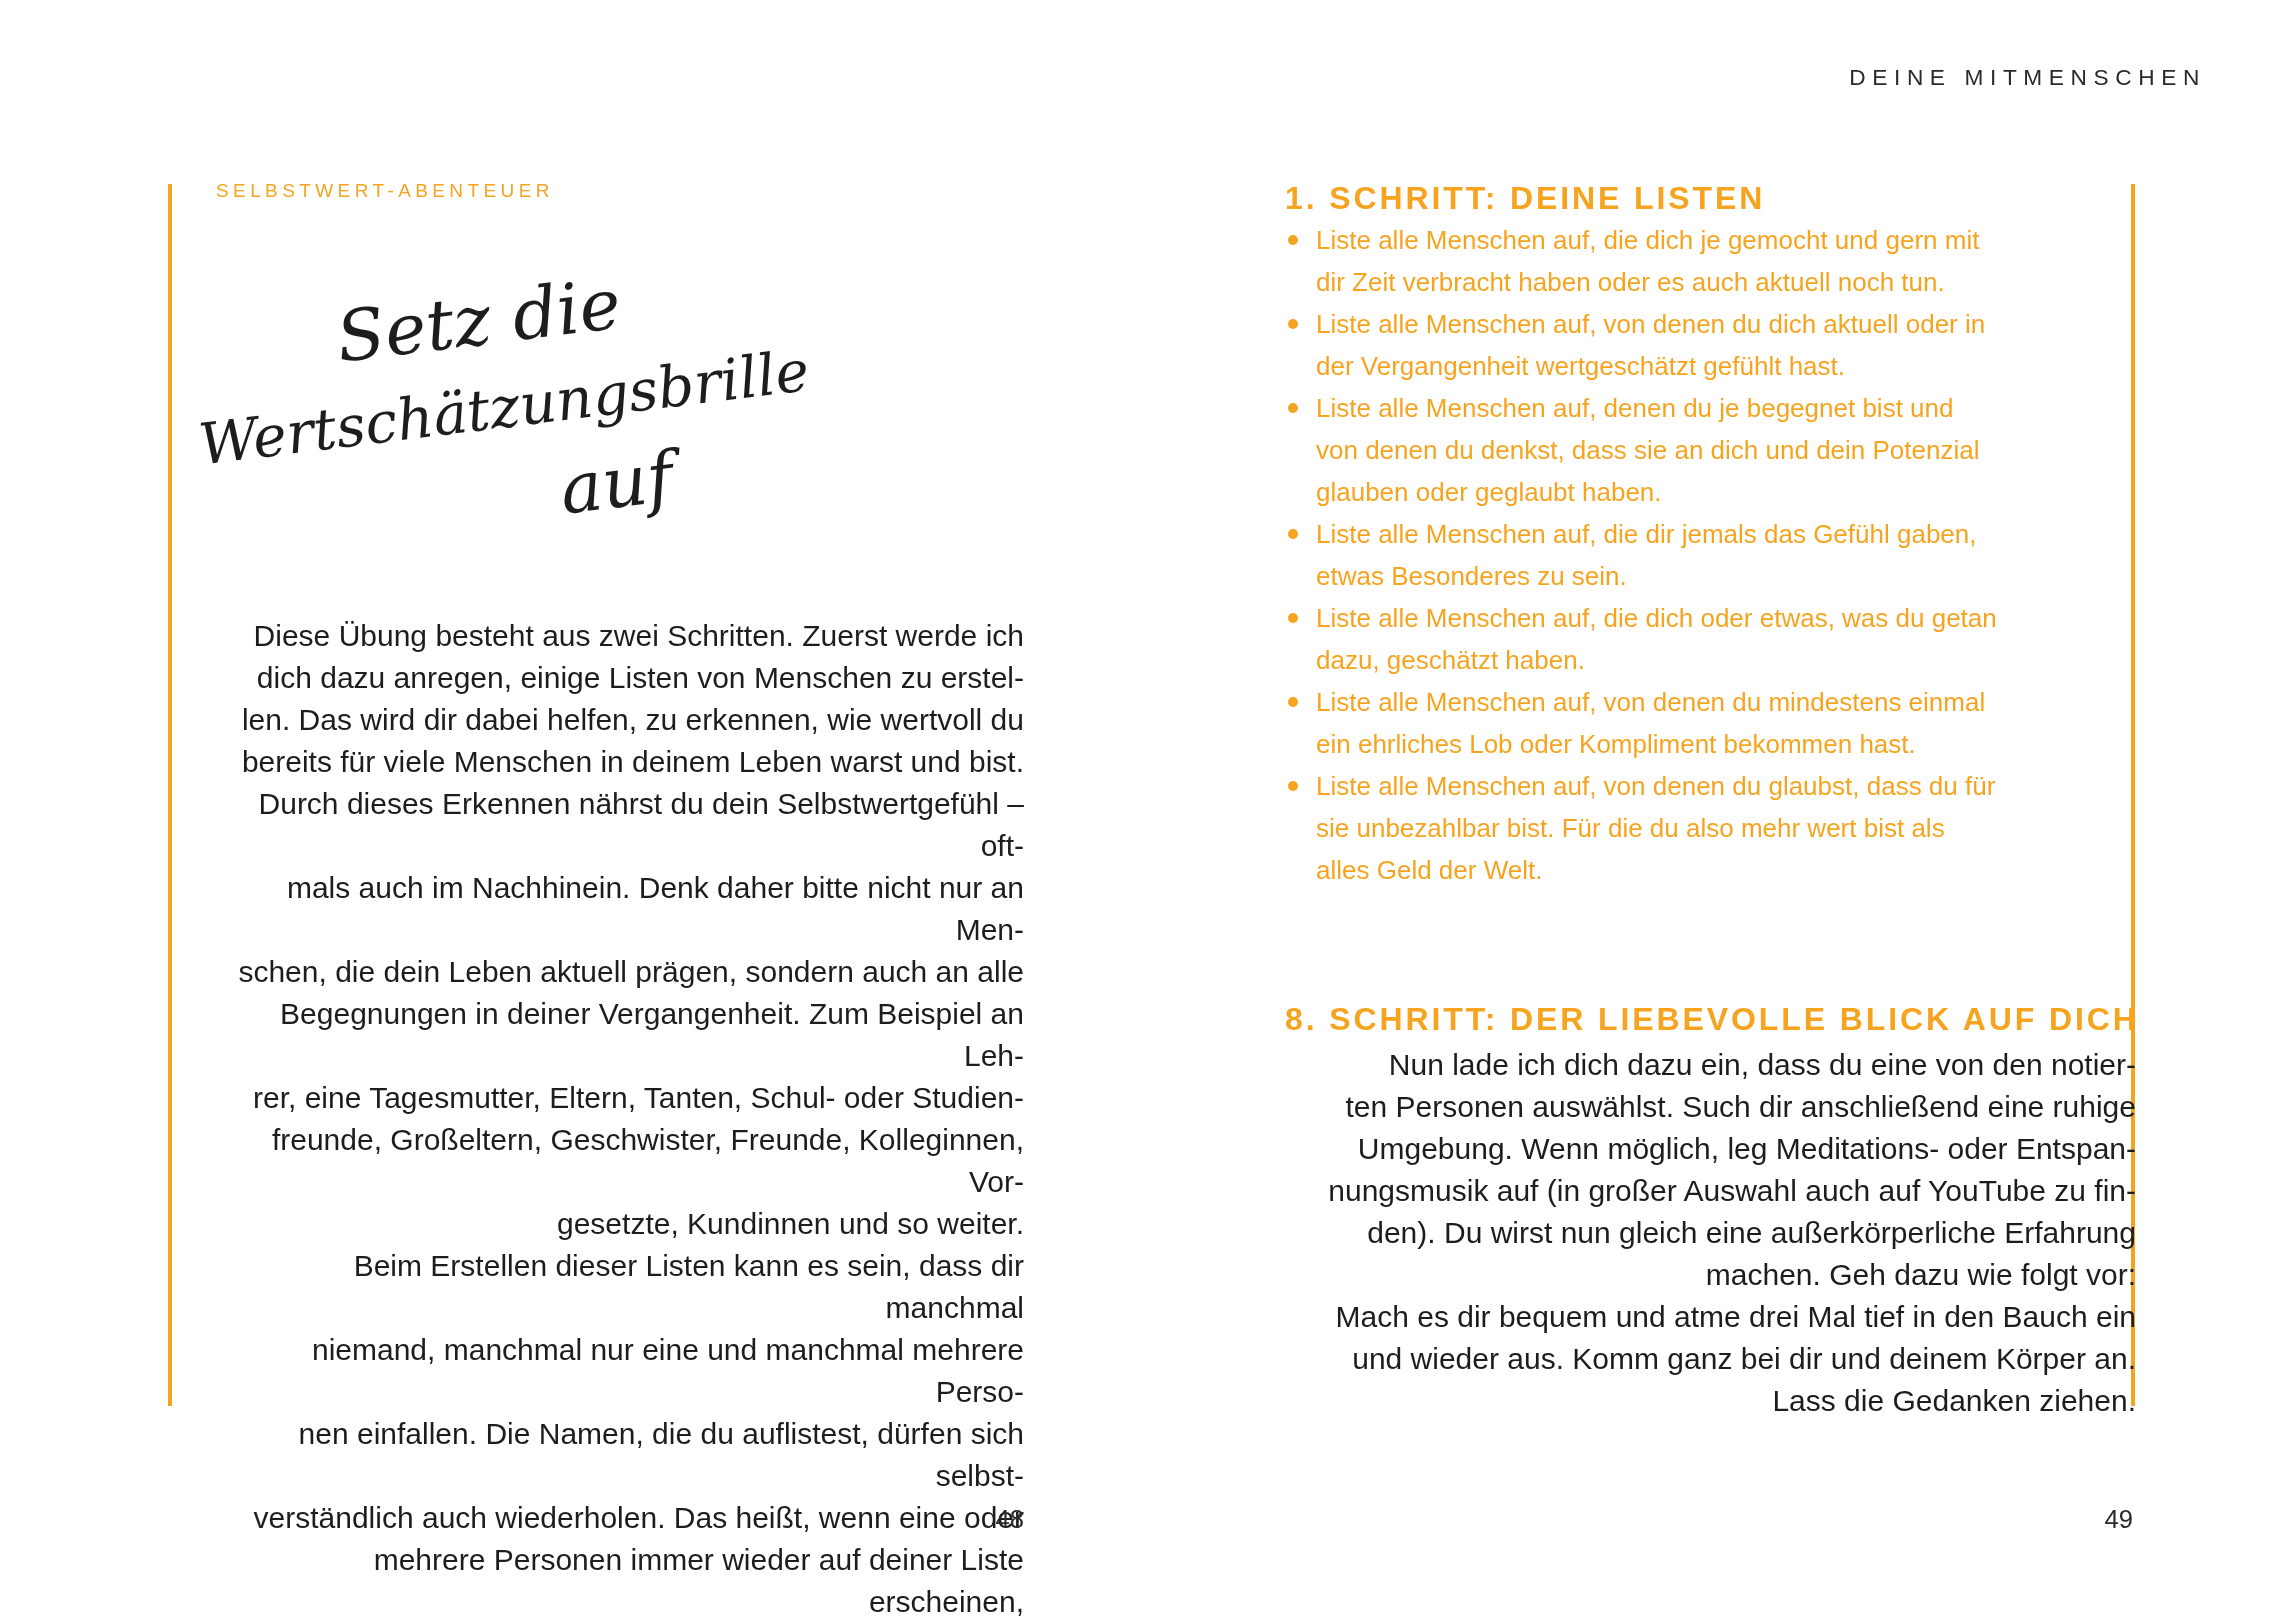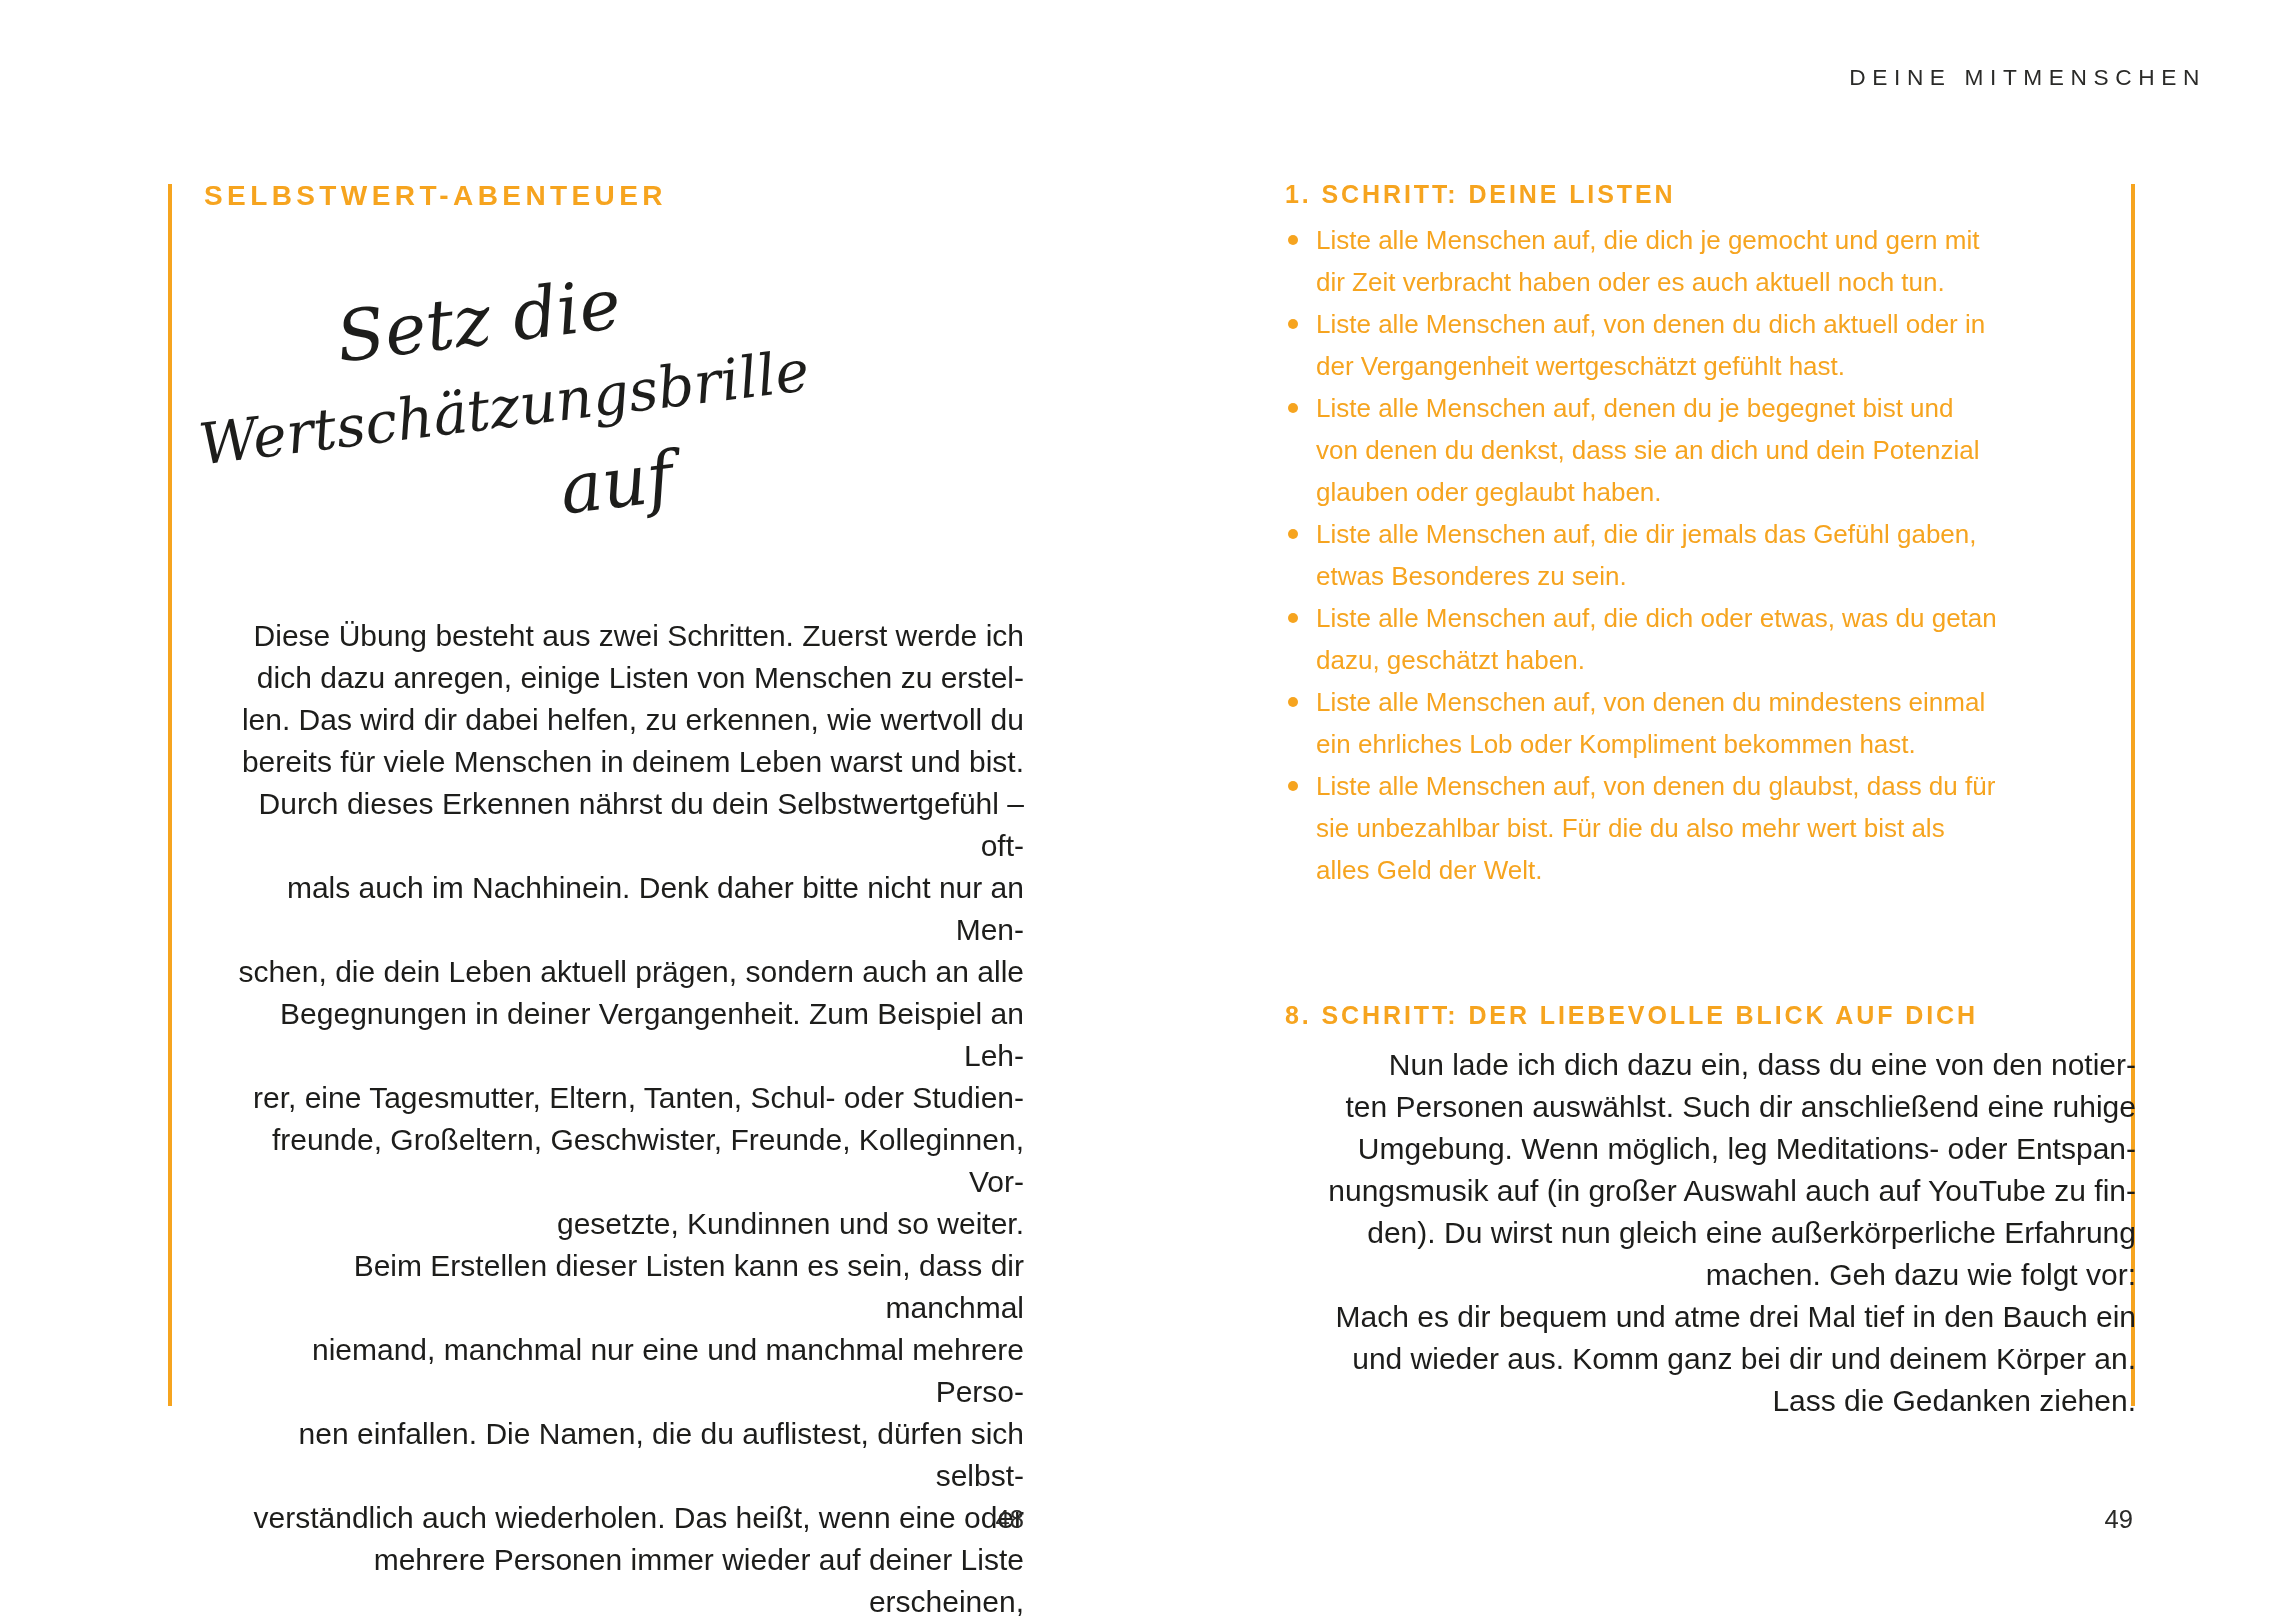--- a/index.html
+++ b/index.html
@@ -27,22 +27,22 @@
   }
 
   .rule{
     position:absolute;top:184px;width:3.7px;height:1222px;
     background:var(--accent);
   }
   .rule-left{left:168px;}
   .rule-right{left:2131px;}
 
   .kicker{
-    position:absolute;left:204px;top:180px;
-    font-size:28px;font-weight:bold;letter-spacing:4.4px;
+    position:absolute;left:216px;top:180px;
+    font-size:19px;font-weight:normal;letter-spacing:4.4px;
     color:var(--accent);white-space:nowrap;
   }
 
   .script-title{
     position:absolute;left:197px;top:276px;width:585px;
     transform:rotate(-7deg);
     font-family:"DejaVu Serif",serif;font-style:italic;
     color:var(--ink);
     text-align:center;
   }
@@ -63,21 +63,21 @@
   .page-number{
     position:absolute;top:1505px;
     font-size:25.6px;color:var(--head);
     text-align:right;
   }
   .page-number-left{left:216px;width:808px;}
   .page-number-right{left:1285px;width:848px;}
 
   .section-heading{
     position:absolute;left:1285px;
-    font-size:25px;font-weight:bold;letter-spacing:2.9px;
+    font-size:32px;font-weight:bold;letter-spacing:2.9px;
     color:var(--accent);white-space:nowrap;
   }
   .heading-step1{top:180px;}
   .heading-step2{top:1001px;}
 
   .bullet-list{
     position:absolute;left:1285px;top:219px;width:851px;
     list-style:none;
   }
   .bullet-item{

